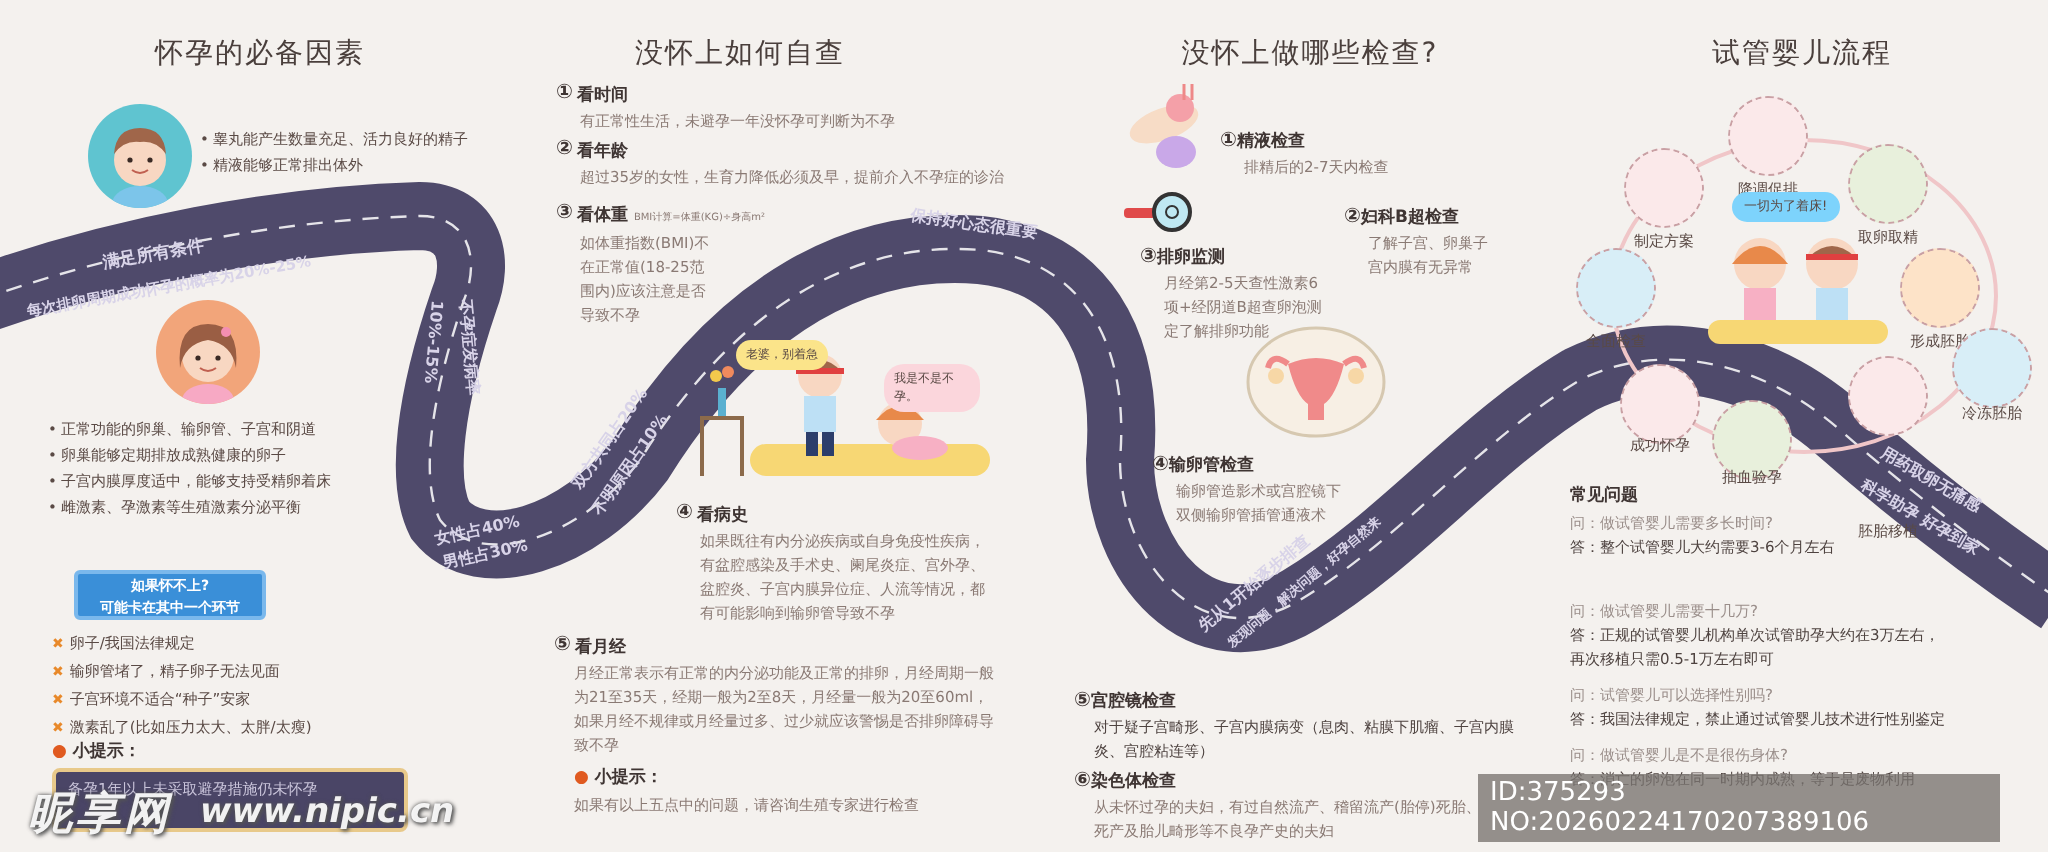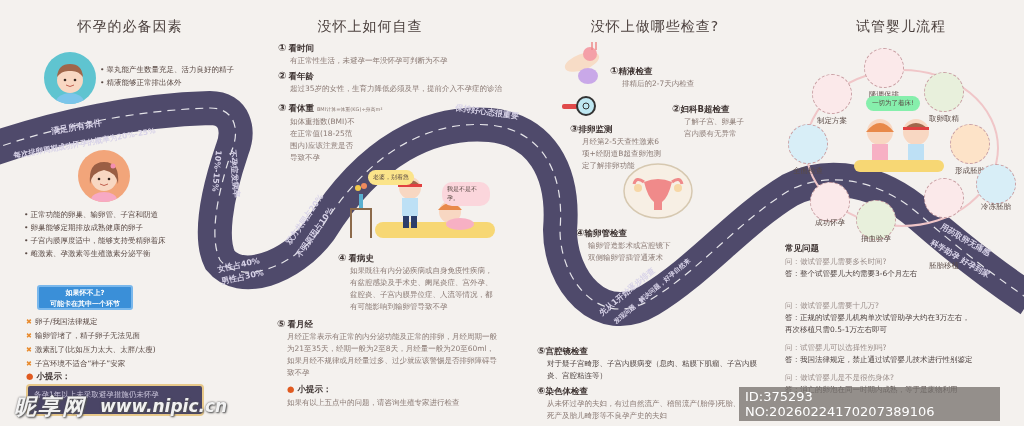--- a/index.html
+++ b/index.html
@@ -87,22 +87,22 @@
 </ul>
 
 <div class="abs callout" style="left:37px;top:285px;width:96px;height:25px;padding-top:1px;">
   <div>如果怀不上?</div>
   <div>可能卡在其中一个环节</div>
 </div>
 
 <ul class="abs bullet-list x-list" style="left:26px;top:315px;">
   <li>卵子/我国法律规定</li>
   <li>输卵管堵了，精子卵子无法见面</li>
+  <li>子宫环境不适合“种子”安家</li>
   <li>激素乱了(比如压力太大、太胖/太瘦)</li>
-  <li>子宫环境不适合“种子”安家</li>
 </ul>
 
 <div class="abs heading" style="left:26px;top:370px;">
   <span style="color:#e05a20;">●</span>
   <span>小提示：</span>
 </div>
 <div class="abs tip-box" style="left:26px;top:384px;width:178px;height:32px;">
   <span>备孕1年以上未采取避孕措施仍未怀孕</span>
 </div>
 
@@ -229,21 +229,21 @@
 <div class="node-label" style="left:942px;top:166px;">形成胚胎</div>
 <div class="circle-node" style="left:976px;top:164px;background:#d8eef7;"></div>
 <div class="node-label" style="left:968px;top:202px;">冷冻胚胎</div>
 <div class="circle-node" style="left:924px;top:178px;"></div>
 <div class="node-label" style="left:916px;top:214px;margin-top:47px;">胚胎移植</div>
 <div class="circle-node" style="left:856px;top:200px;background:#e8f0dc;"></div>
 <div class="node-label" style="left:848px;top:234px;">抽血验孕</div>
 <div class="circle-node" style="left:810px;top:182px;"></div>
 <div class="node-label" style="left:802px;top:218px;">成功怀孕</div>
 
-<div class="abs" style="left:866px;top:96px;background:#86efac;border-radius:10px;font-size:6.5px;padding:3px 6px;color:#5a4a45;">一切为了着床!</div>
+<div class="abs" style="left:866px;top:96px;background:#7dd3fc;border-radius:10px;font-size:6.5px;padding:3px 6px;color:#5a4a45;">一切为了着床!</div>
 <div class="abs" style="left:850px;top:112px;width:96px;height:62px;">
   <div class="abs" style="left:4px;top:48px;width:90px;height:12px;background:#f7d774;border-radius:6px;"></div>
   <svg class="abs" style="left:0;top:0" width="96" height="56">
       <circle cx="30" cy="20" r="13" fill="#f8d7c2"></circle>
       <path d="M16 20 Q30 2 44 20" fill="#e8894a"></path>
       <rect x="22" y="32" width="16" height="16" fill="#f7b0c4"></rect>
       <circle cx="66" cy="20" r="13" fill="#f8d7c2"></circle>
       <path d="M53 18 Q66 4 79 18" fill="#a0664a"></path>
       <rect x="53" y="15" width="26" height="3" fill="#e04040"></rect>
       <rect x="58" y="32" width="16" height="16" fill="#bde0f5"></rect>

